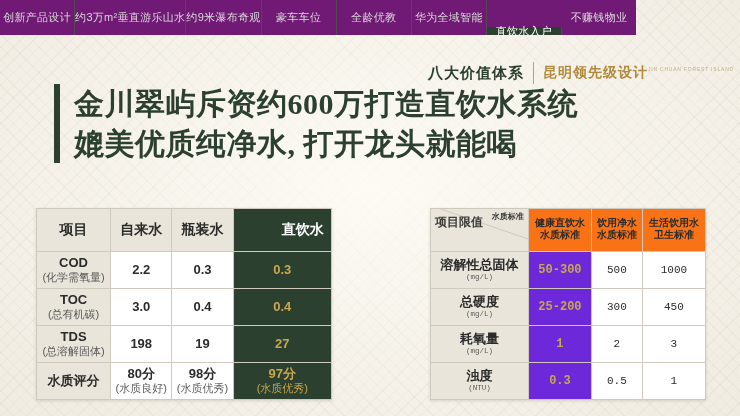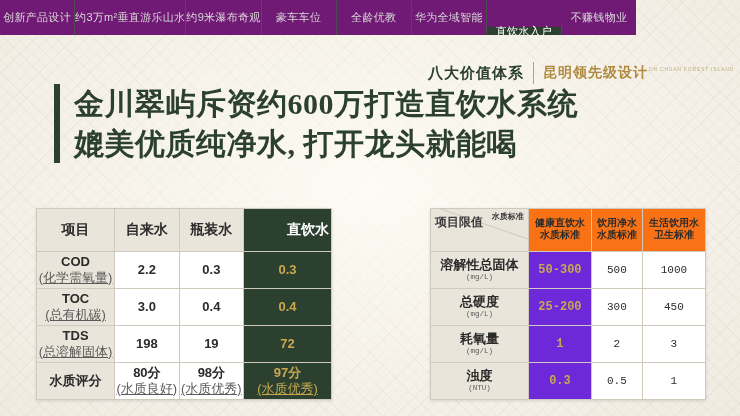--- a/index.html
+++ b/index.html
@@ -78,21 +78,21 @@
     background:#e9e5da;font-weight:bold;font-size:14px;height:42px;
   }
   #t-left thead th.hl-col{
     background:#2c4030;color:#ffffff;padding-left:41px;
   }
   #t-left td.hl-col{
     background:#2c4030;color:#c8a84e;font-weight:bold;
   }
   #t-left td.rowhead{background:#e9e5da;font-weight:bold;}
   .cellmain{font-size:13px;font-weight:bold;line-height:1.15;}
-  .cellsub{font-size:13px;color:#5a5a5a;line-height:1.2;font-weight:normal;text-decoration:underline;}
+  .cellsub{font-size:11px;color:#5a5a5a;line-height:1.2;font-weight:normal;}
   #t-left td.hl-col .cellsub{color:#c8a84e;}
   #t-left td.rowhead .cellsub{color:#5a5a5a;}
   
   #t-right{width:276px;box-shadow:0 1px 3px rgba(0,0,0,.12);font-family:Liberation Mono, monospace;}
   #t-right td,#t-right th{
     border:1px solid #cfcabd;text-align:center;color:#2b2b2b;
     font-size:11px;padding:0;height:36px;
   }
   #t-right thead th{background:#f97316;font-weight:bold;font-size:10px;height:42px;line-height:1.25;}
   #t-right td.rowhead{background:#e9e5da;font-weight:bold;margin-left:28px;}
@@ -205,21 +205,21 @@
           <div class="cellmain">TDS</div>
           <div class="cellsub">(总溶解固体)</div>
         </td>
         <td>
             <div class="cellmain">198</div>
           </td>
         <td>
             <div class="cellmain">19</div>
           </td>
         <td class="hl-col">
-            <div class="cellmain">72</div>
+            <div class="cellmain">27</div>
           </td>
       </tr>
       <tr>
         <td class="rowhead">
           <div class="cellmain">水质评分</div>
         </td>
         <td>
           <div class="cellmain">80分</div>
           <div class="cellsub">(水质良好)</div>
         </td>

